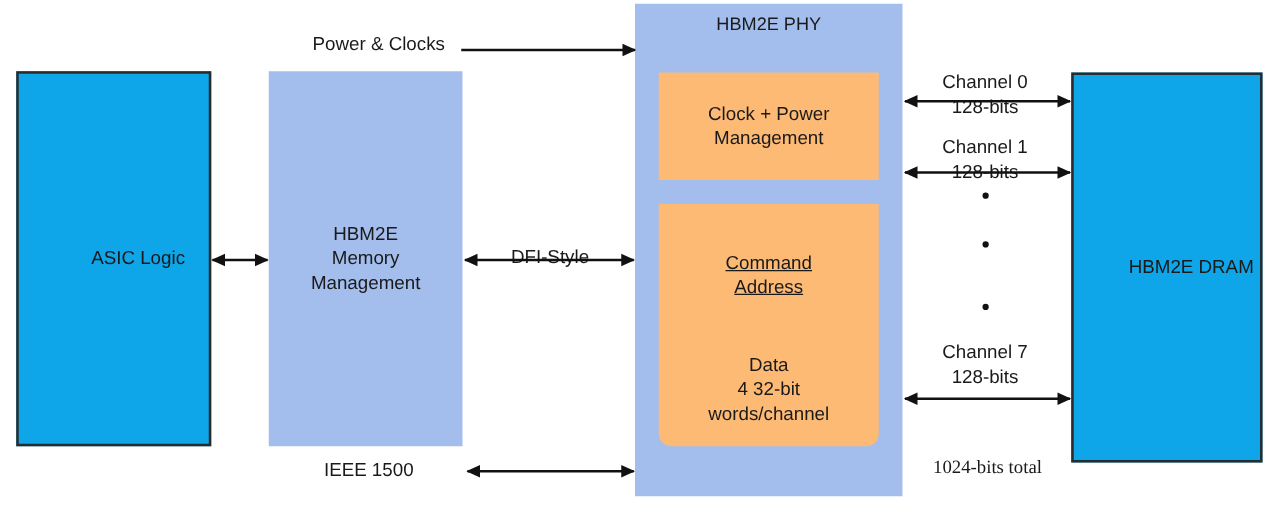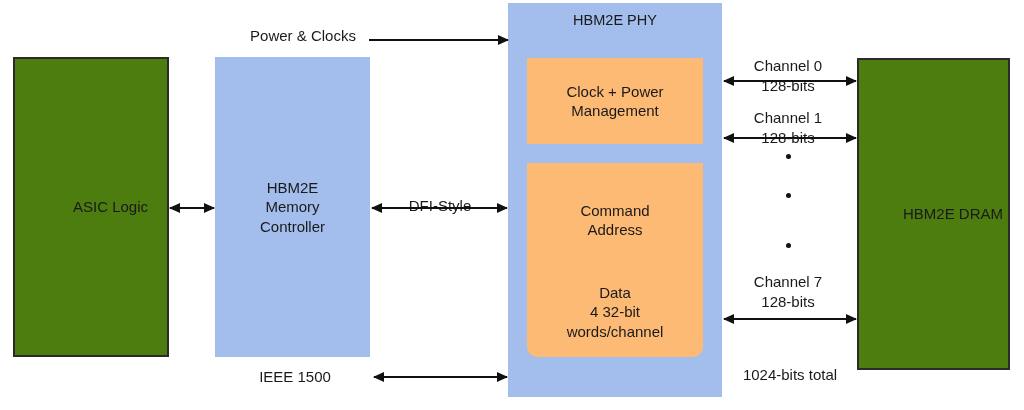--- a/index.html
+++ b/index.html
@@ -21,21 +21,21 @@
   .box {
     position: absolute;
     box-sizing: border-box;
     display: flex;
     align-items: center;
     justify-content: center;
     text-align: center;
   }
   .box-outline {
     border: 2px solid #2b2b2b;
-    background: #4d7c0f;
+    background: #0ea5e9;
     padding-left: 39px;
   }
   .box-blue {
     background: #a3bdec;
     border: none;
   }
   .box-white-inner {
     background: #fdba74;
     border: none;
   }
@@ -102,33 +102,33 @@
 
 <div id="diagram">
 
   <div class="box box-outline" style="left:13px; top:57px; width:156px; height:300px;">
     <span class="txt">ASIC Logic</span>
   </div>
 
   <div class="box box-blue" style="left:215px; top:57px; width:155px; height:300px;">
     <span class="txt">HBM2E
 Memory
-Controller</span>
+Management</span>
   </div>
 
   <div class="box box-blue" style="left:508px; top:3px; width:214px; height:394px; display:block;">
     <div class="txt txt-phy-title">HBM2E PHY</div>
   </div>
 
   <div class="box box-white-inner" style="left:527px; top:58px; width:176px; height:86px;">
     <span class="txt">Clock + Power
 Management</span>
   </div>
 
-  <div class="box box-white-inner" style="left:527px; top:163px; width:176px; height:114px;">
+  <div class="box box-white-inner" style="left:527px; top:163px; width:176px; height:114px;text-decoration:underline;">
     <span class="txt">Command
 Address</span>
   </div>
 
   <div class="box box-white-inner" style="left:527px; top:267px; width:176px; height:90px;border-radius:10px;">
     <span class="txt">Data
 4 32-bit
 words/channel</span>
   </div>
 
@@ -156,15 +156,15 @@
   <div class="arrow head-left head-right" style="left:724px; top:137px; width:132px;"></div>
 
   <div class="dot" style="left:786px; top:154px;"></div>
   <div class="dot" style="left:786px; top:193px;"></div>
   <div class="dot" style="left:786px; top:243px;"></div>
 
   <div class="label txt lbl-center" style="left:788px; top:272px;">Channel 7
 128-bits</div>
   <div class="arrow head-left head-right" style="left:724px; top:318px; width:132px;"></div>
 
-  <div class="label txt lbl-center" style="left:790px; top:365px;">1024-bits total</div>
+  <div class="label txt lbl-center" style="left:790px; top:365px;font-family:Liberation Serif, serif;">1024-bits total</div>
 
 </div>
 
 </body></html>

